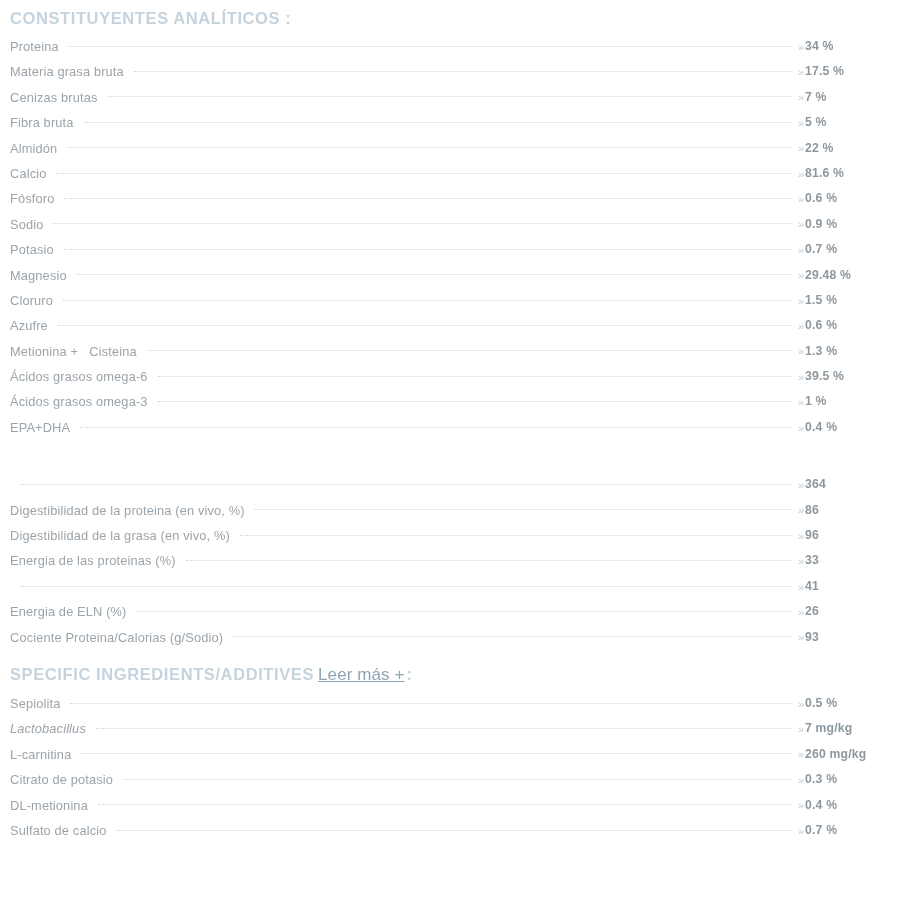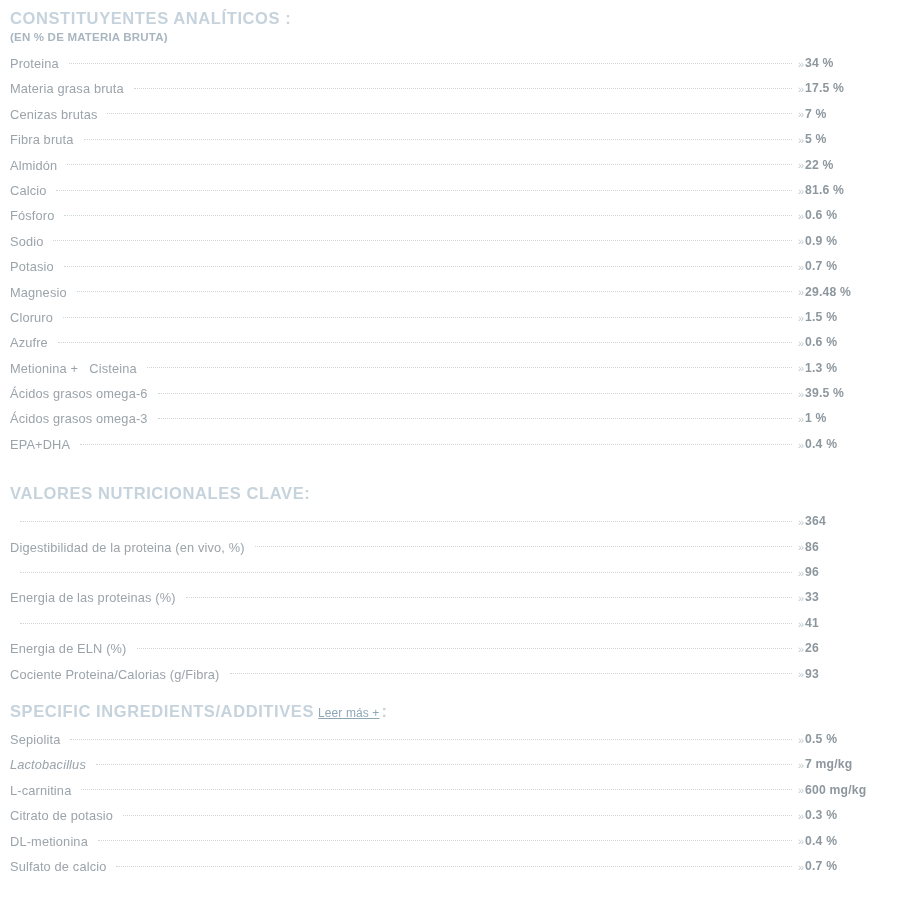--- a/index.html
+++ b/index.html
@@ -41,21 +41,21 @@
   }
   .section-subtitle {
     font-size: 11.5px;
     font-weight: bold;
     letter-spacing: 0.2px;
     color: #a9b6c0;
     line-height: 16px;
     margin-top: 1px;
   }
   .readmore {
-    font-size: 12px;
+    font-size: 17px;
     color: #8fa7b5;
     text-decoration: underline;
     letter-spacing: 0.1px;
     display: inline;
     margin-left: 4px;
     cursor: pointer;
   }
   .colon {
     font-size: 16.5px;
     font-weight: bold;
@@ -127,21 +127,20 @@
   .gap-b { height: 14px; }
 </style>
 </head>
 <body>
 
 <div class="sheet">
   <div id="sections-root">
       <div class="section">
         <div class="section-head">
           <div><span class="section-title">CONSTITUYENTES ANALÍTICOS :</span></div>
-          <div class="section-subtitle">(EN % DE MATERIA BRUTA)</div>
         </div>
         <div class="rows">
           <div class="row">
             <div class="row-label">Proteina</div>
             <div class="leader">
               <span class="dots"></span>
               <span class="arrow">»</span>
             </div>
             <div class="row-value">34 %</div>
           </div>
@@ -262,40 +261,38 @@
             <div class="leader">
               <span class="dots"></span>
               <span class="arrow">»</span>
             </div>
             <div class="row-value">0.4 %</div>
           </div>
         </div>
       </div>
       <div class="gap-a"></div>
       <div class="section">
-        <div class="section-head">
-          <div><span class="section-title">VALORES NUTRICIONALES CLAVE:</span></div>
-        </div>
         <div class="rows">
           <div class="row">
             <div class="leader">
               <span class="dots"></span>
               <span class="arrow">»</span>
             </div>
             <div class="row-value">364</div>
           </div>
           <div class="row">
             <div class="row-label">Digestibilidad de la proteina (en vivo, %)</div>
             <div class="leader">
               <span class="dots"></span>
               <span class="arrow">»</span>
             </div>
             <div class="row-value">86</div>
           </div>
           <div class="row">
+            <div class="row-label">Digestibilidad de la grasa (en vivo, %)</div>
             <div class="leader">
               <span class="dots"></span>
               <span class="arrow">»</span>
             </div>
             <div class="row-value">96</div>
           </div>
           <div class="row">
             <div class="row-label">Energia de las proteinas (%)</div>
             <div class="leader">
               <span class="dots"></span>
@@ -312,21 +309,21 @@
           </div>
           <div class="row">
             <div class="row-label">Energia de ELN (%)</div>
             <div class="leader">
               <span class="dots"></span>
               <span class="arrow">»</span>
             </div>
             <div class="row-value">26</div>
           </div>
           <div class="row">
-            <div class="row-label">Cociente Proteina/Calorias (g/Fibra)</div>
+            <div class="row-label">Cociente Proteina/Calorias (g/Sodio)</div>
             <div class="leader">
               <span class="dots"></span>
               <span class="arrow">»</span>
             </div>
             <div class="row-value">93</div>
           </div>
         </div>
       </div>
       <div class="gap-b"></div>
       <div class="section">
@@ -349,21 +346,21 @@
               <span class="arrow">»</span>
             </div>
             <div class="row-value">7 mg/kg</div>
           </div>
           <div class="row">
             <div class="row-label">L-carnitina</div>
             <div class="leader">
               <span class="dots"></span>
               <span class="arrow">»</span>
             </div>
-            <div class="row-value">600 mg/kg</div>
+            <div class="row-value">260 mg/kg</div>
           </div>
           <div class="row">
             <div class="row-label">Citrato de potasio</div>
             <div class="leader">
               <span class="dots"></span>
               <span class="arrow">»</span>
             </div>
             <div class="row-value">0.3 %</div>
           </div>
           <div class="row">

